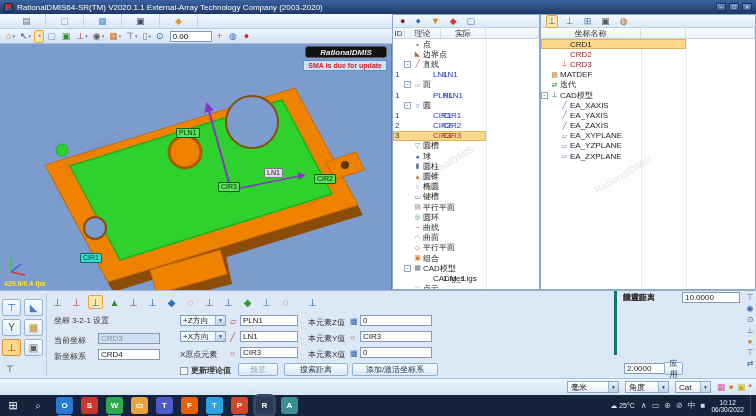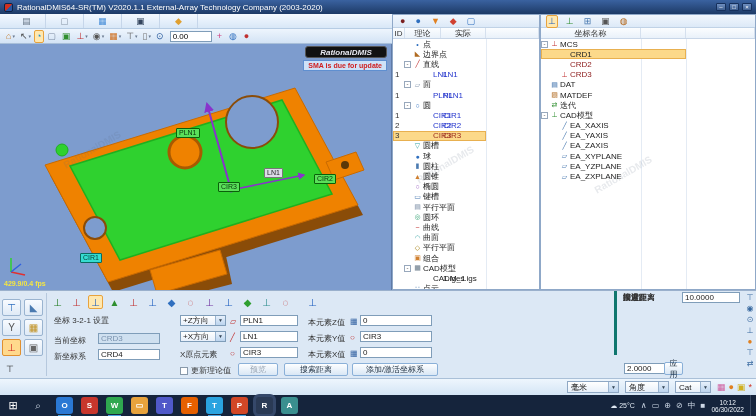--- a/index.html
+++ b/index.html
@@ -77,21 +77,21 @@
   #coordbar .cbi.gap { margin-left:8px; }
 
   #setupform { position:absolute; left:50px; top:20px; width:560px; height:66px; }
   .flabel { position:absolute; color:#333; }
   .ffield { position:absolute; height:11px; border:1px solid #7f9db9; background:#fff; font-size:8px; padding:0 2px; line-height:9px; }
   .ffield.disabled { background:#cfe0f0; color:#7a92ae; }
   .fselect { position:absolute; height:11px; border:1px solid #7f9db9; background:linear-gradient(#fff,#e8f0fa); display:flex; align-items:center; }
   .fselect .sv { flex:1; padding:0 2px; }
   .fselect .sa { width:10px; height:9px; background:linear-gradient(#e6f0fb,#bcd4ee); border-left:1px solid #9ab4d0; font-size:5px; color:#345; text-align:center; line-height:9px; }
   .fic { position:absolute; font-size:8px; color:var(--ic,#c03030); }
-  .chk { position:absolute; display:flex; align-items:center; gap:3px; color:#333; }
+  .chk { position:absolute; display:flex; align-items:center; gap:3px; color:#333;font-weight:bold; }
   .chk .box { width:8px; height:8px; border:1px solid #8899aa; background:#fff; }
   .btn { position:absolute; height:13px; border:1px solid #8ab0d8; border-radius:2px; background:linear-gradient(#fdfeff,#d9e7f5);
     font-size:8px; color:#234; display:flex; align-items:center; justify-content:center; padding:0 5px; }
   .btn.dis { color:#98a4b2; }
 
   #probeform { position:absolute; left:614px; top:0; width:130px; height:64px; border-left:3px solid #0f766e; }
   .prow { position:absolute; left:6px; right:4px; height:12px; display:flex; align-items:center; }
   .prow .pl { width:48px; color:#333; }
   .prow .pv { width:58px; height:11px; border:1px solid #7f9db9; background:#fff; padding:0 2px; line-height:9px; margin-left:auto; }
   #probeicon { position:absolute; left:6px; top:73px; font-size:9px; color:#222; }
@@ -501,49 +501,39 @@
     <div class="phead">
       <span style="width:100px">坐标名称</span>
       <span style="width:45px"></span>
       <span style="flex:1"></span>
     </div>
     <div class="rowsbox" style="height:250px;">
       <div class="colline" style="left:100px;"></div>
       <div class="colline" style="left:145px;"></div>
       <span class="wm" style="left:50px;top:130px;">RationalDMIS</span>
 
-        <div class="trow" style="--ic: #c03030;">
-          <span class="exp">-</span>
-          <span class="tic">⊥</span>
-          <span class="tlabel">MCS</span>
-        </div>
 
         <div class="trow sel">
           <span class="exp" style="margin-left: 10px; visibility: hidden;"></span>
           <span class="tic" style="visibility: hidden;"></span>
           <span class="tlabel">CRD1</span>
         </div>
 
         <div class="trow" style="color: rgb(139, 26, 26);">
           <span class="exp" style="margin-left: 10px; visibility: hidden;"></span>
           <span class="tic" style="visibility: hidden;"></span>
           <span class="tlabel">CRD2</span>
         </div>
 
         <div class="trow" style="--ic: #c03030; color: rgb(139, 26, 26);">
           <span class="exp" style="margin-left: 10px; visibility: hidden;"></span>
           <span class="tic">⊥</span>
           <span class="tlabel">CRD3</span>
         </div>
 
-        <div class="trow" style="--ic: #4a7ab0;">
-          <span class="exp" style="visibility: hidden;"></span>
-          <span class="tic">▤</span>
-          <span class="tlabel">DAT</span>
-        </div>
 
         <div class="trow" style="--ic: #b06a20;">
           <span class="exp" style="visibility: hidden;"></span>
           <span class="tic">▨</span>
           <span class="tlabel">MATDEF</span>
         </div>
 
         <div class="trow" style="--ic: #2f8f2f;">
           <span class="exp" style="visibility: hidden;"></span>
           <span class="tic">⇄</span>

